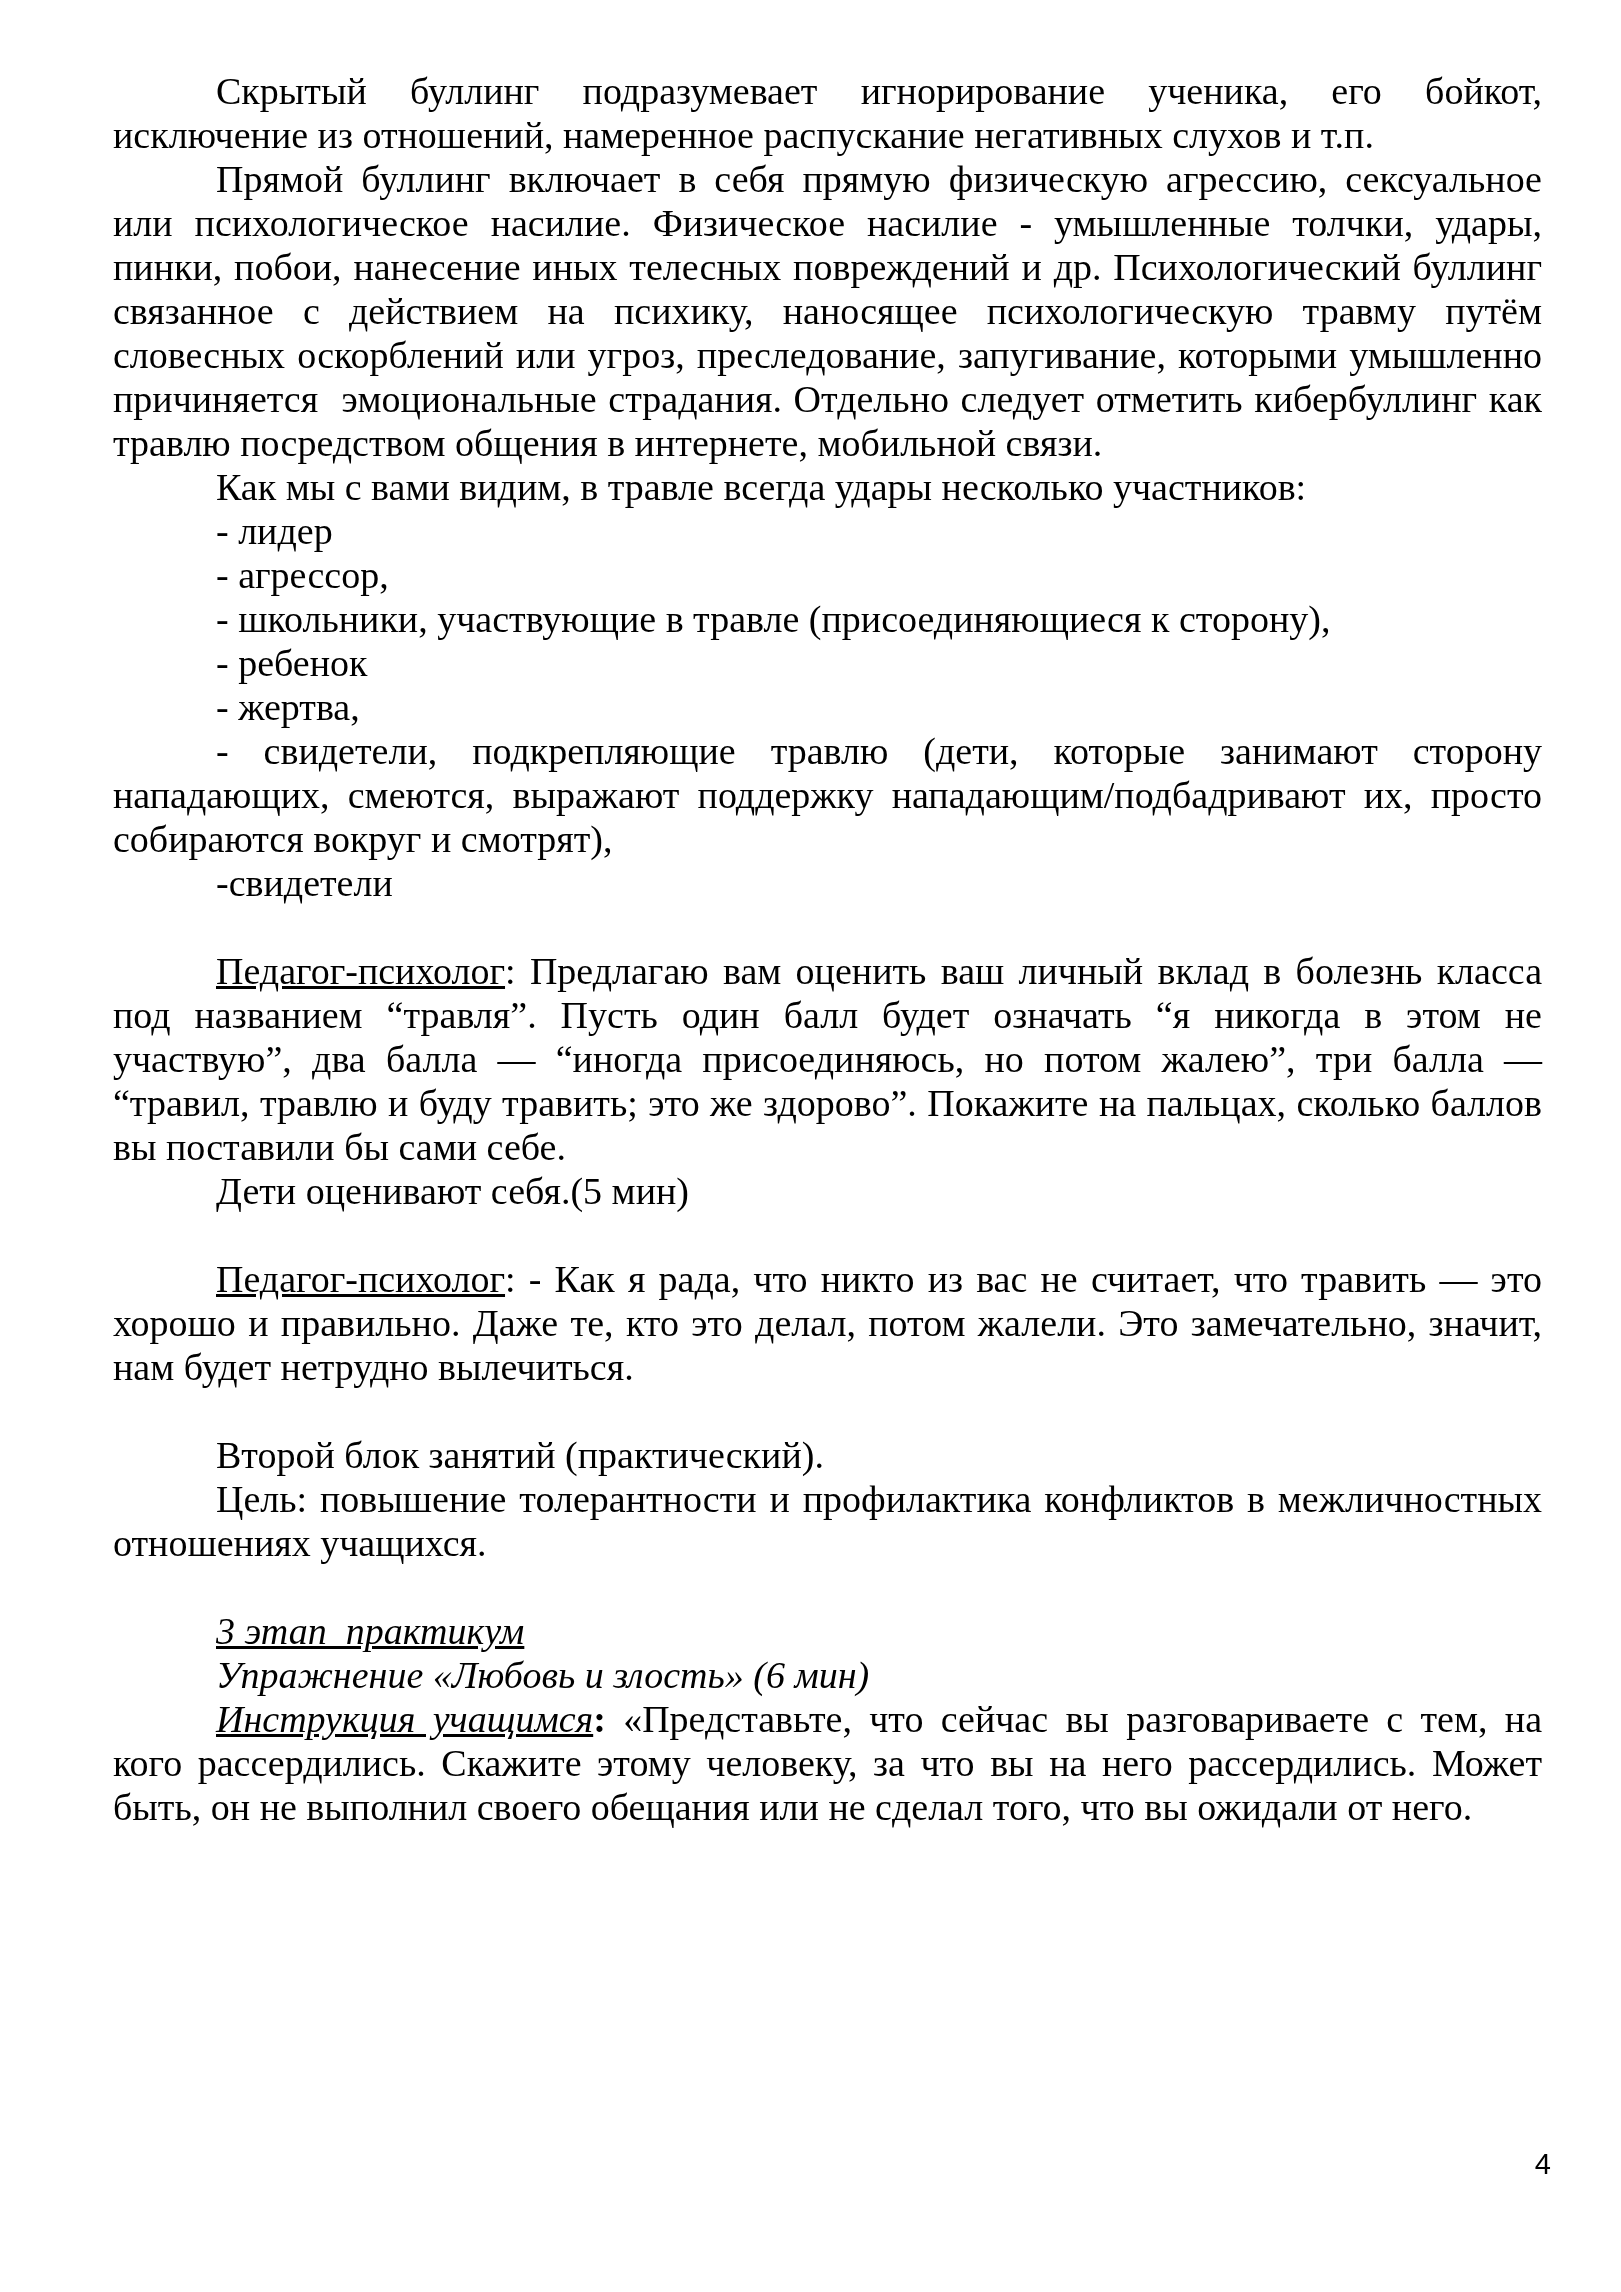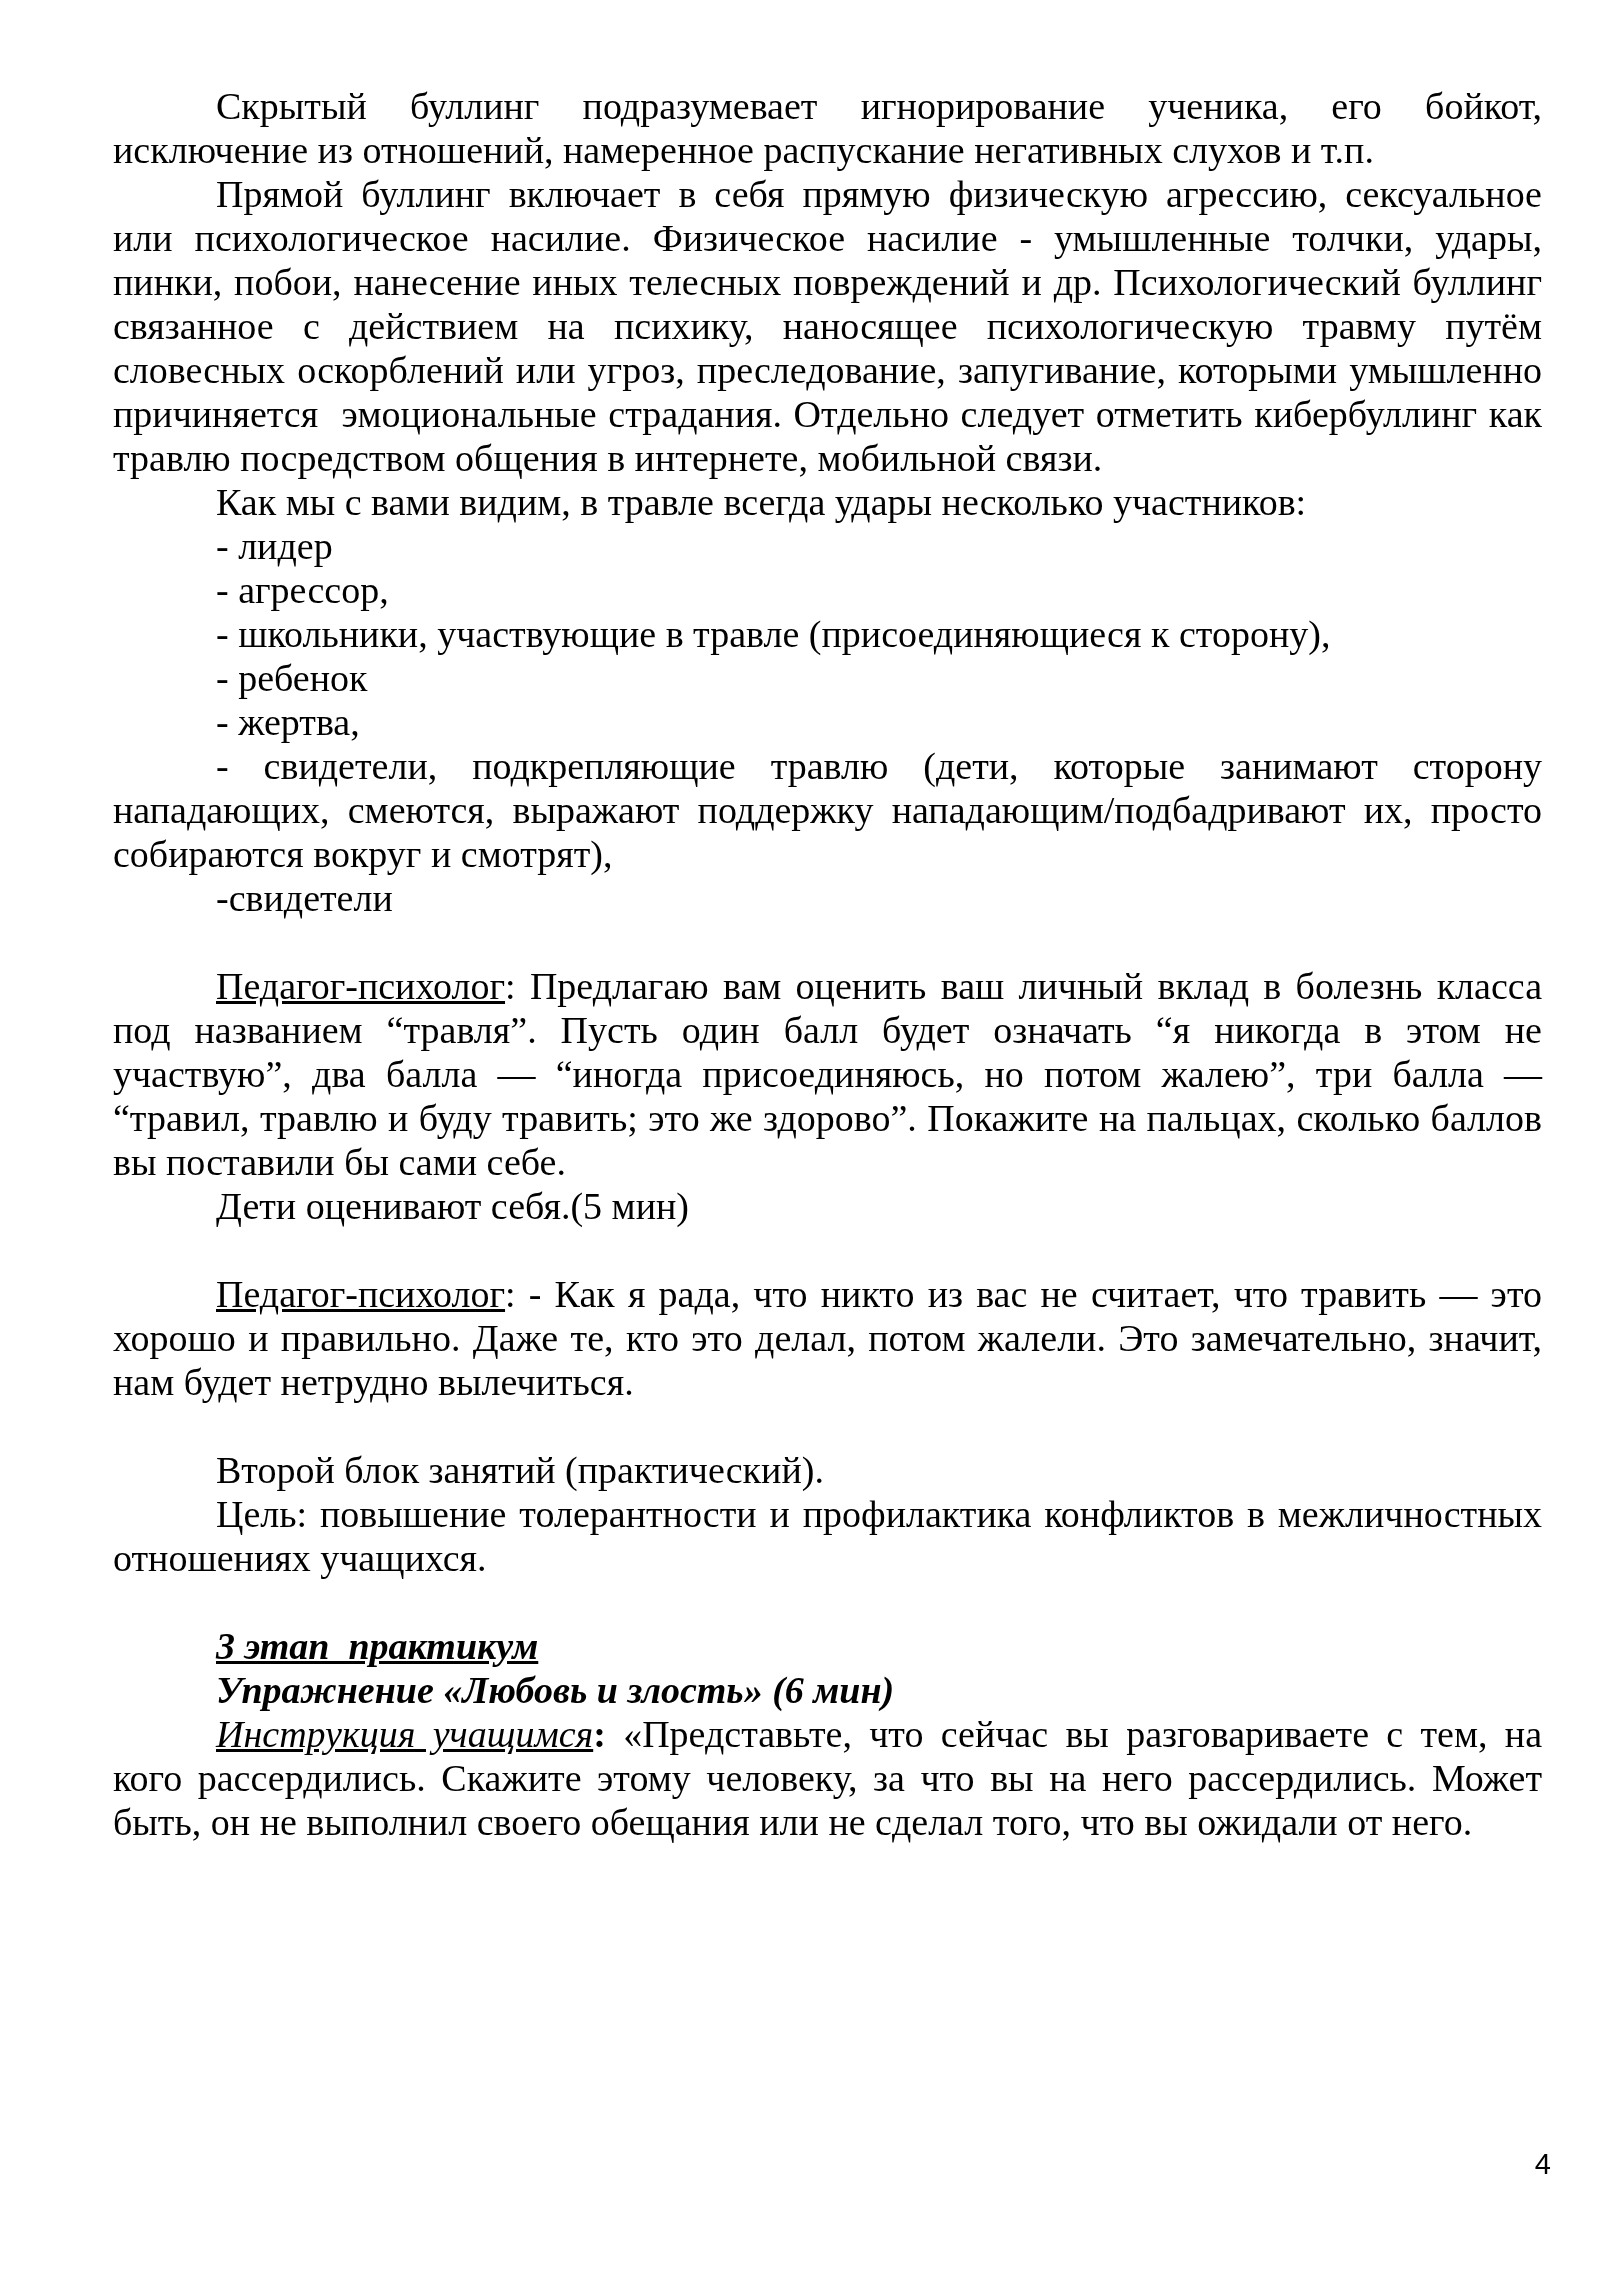--- a/index.html
+++ b/index.html
@@ -8,35 +8,35 @@
     width: 1621px;
     height: 2293px;
     background: #ffffff;
     color: #000000;
     font-family: "Liberation Serif", serif;
     overflow: hidden;
   }
   .content {
     position: absolute;
     left: 113px;
-    top: 84px;
+    top: 69px;
     width: 1429px;
   }
   .para {
     margin: 0;
     font-size: 38px;
     line-height: 44px;
     text-align: justify;
     text-indent: 103px;
   }
   .heading {
     margin: 0;
     font-size: 38px;
     line-height: 44px;
-    font-weight: bold;
+    font-weight: normal;
     font-style: italic;
     text-indent: 103px;
     text-align: left;
   }
   .underline { text-decoration: underline; }
   .italic { font-style: italic; }
   .bold { font-weight: bold; }
   .spacer { height: 44px; }
   .page-number {
     position: absolute;

